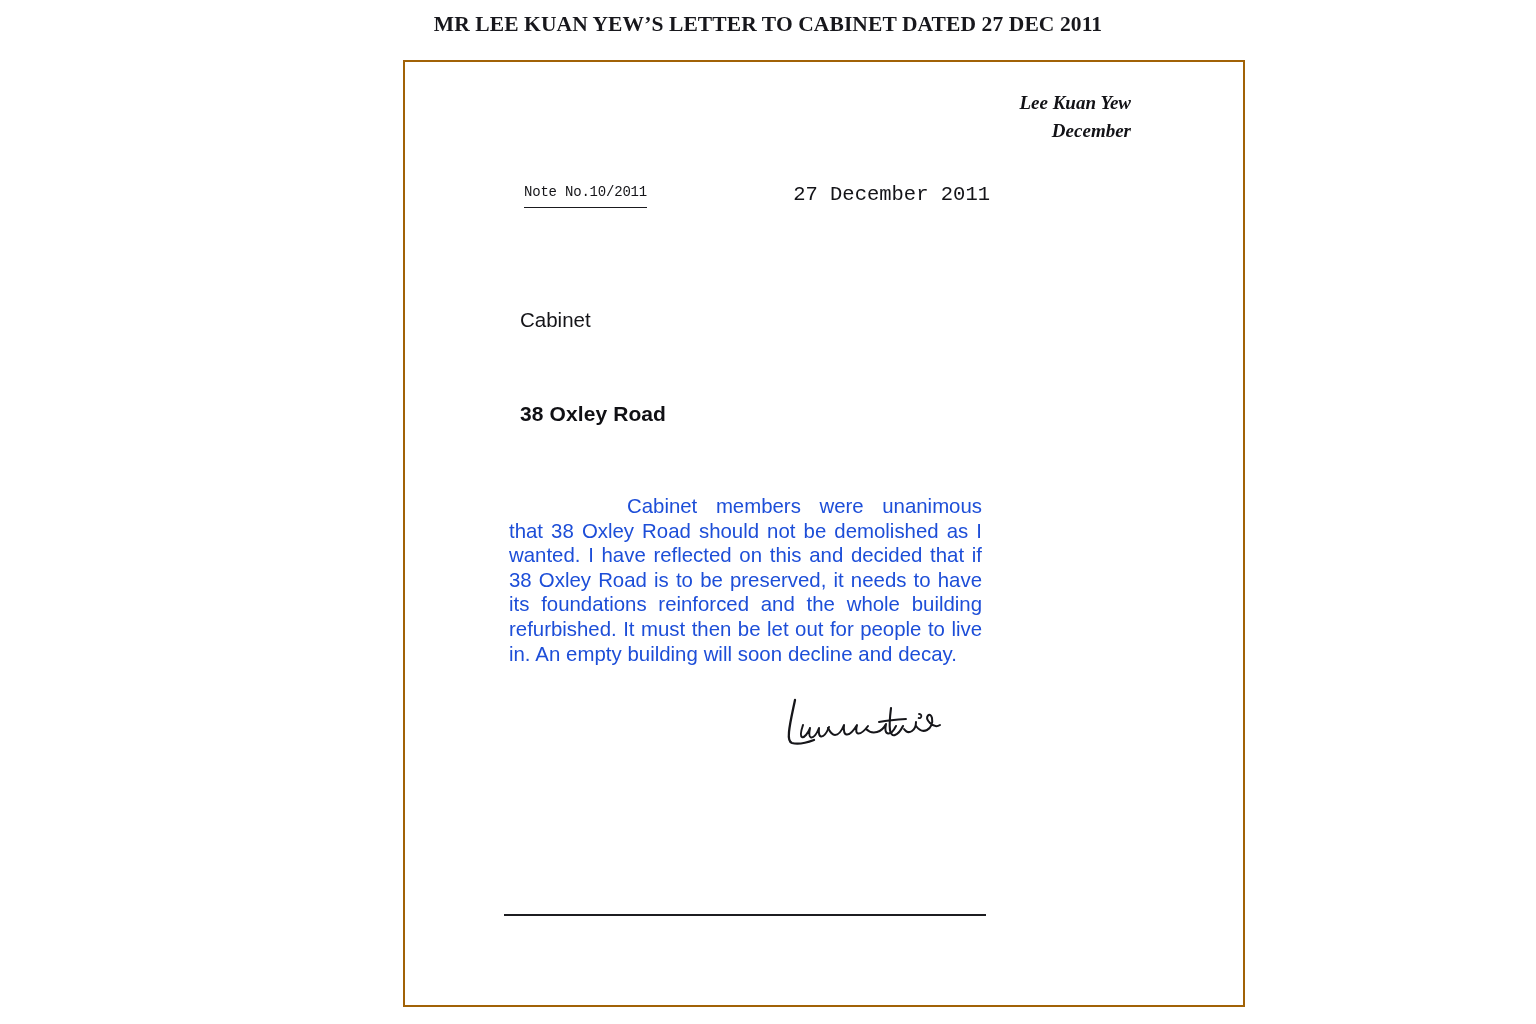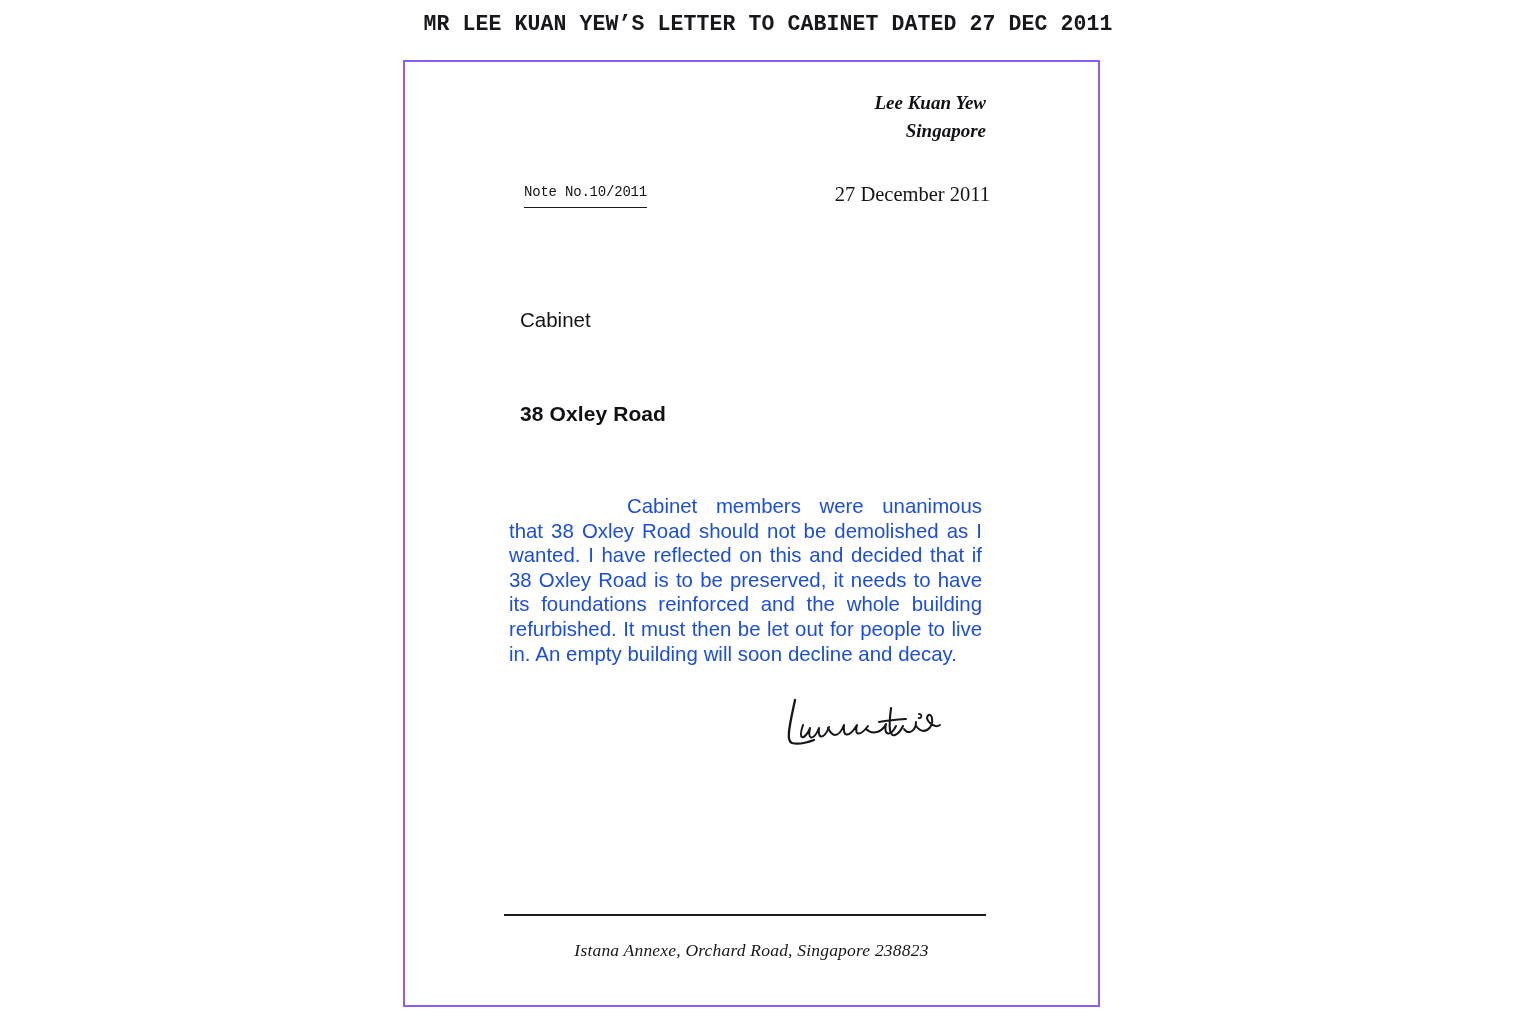--- a/index.html
+++ b/index.html
@@ -16,37 +16,37 @@
     color: #111111;
   }
 
   
   .doc-headline {
     position: absolute;
     top: 12px;
     left: 0;
     width: 1536px;
     text-align: center;
-    font-family: Liberation Mono, monospace;
+    font-family: Liberation Serif, serif;
     font-weight: bold;
     font-size: 21.5px;
     letter-spacing: 0.1px;
     color: #17171c;
     white-space: nowrap;
   }
 
   
   .letter-page {
     position: absolute;
     left: 403px;
     top: 60px;
-    width: 697px;
+    width: 842px;
     height: 947px;
     background: #ffffff;
-    border: 2px solid #8b5cf6;
+    border: 2px solid #a16207;
     box-sizing: border-box;
   }
 
   .page-inner {
     position: absolute;
     inset: 0;
   }
 
   
   .letterhead {
@@ -80,21 +80,21 @@
     letter-spacing: -0.2px;
     color: #141418;
     padding-bottom: 7px;
     border-bottom: 1.6px solid #1a1a1e;
     white-space: nowrap;
   }
   .letter-date {
     position: absolute;
     right: 0;
     top: -1px;
-    font-family: Liberation Serif, serif;
+    font-family: Liberation Mono, monospace;
     font-size: 20.5px;
     color: #141418;
     white-space: nowrap;
   }
 
   
   .addressee {
     position: absolute;
     left: 115px;
     top: 246px;
@@ -165,21 +165,21 @@
 </head>
 <body>
 
 <div class="doc-headline">MR LEE KUAN YEW’S LETTER TO CABINET DATED 27 DEC 2011</div>
 
 <div class="letter-page">
   <div class="page-inner">
 
     <div class="letterhead">
       <div>Lee Kuan Yew</div>
-      <div>Singapore</div>
+      <div>December</div>
     </div>
 
     <div class="ref-row">
       <div class="note-no">Note No.10/2011</div>
       <div class="letter-date">27 December 2011</div>
     </div>
 
     <div class="addressee">Cabinet</div>
 
     <div class="subject">38 Oxley Road</div>
@@ -203,16 +203,15 @@
           <path d="M146 22 C147.5 22, 148.5 23, 148.3 24.4 C148.1 25.8, 146.8 26.5, 145.6 26" stroke-width="1.8"></path>
           <path d="M143 34 C146 38, 150 40, 154 38 C158 36, 160 31, 159 26
                    C158.4 23, 156.5 22, 155 23.5 C153.6 25, 154 28, 157 31
                    C160 34, 164 35, 167 33" stroke-width="2"></path>
         </g>
       </svg>
     </div>
 
     <div class="footer-rule"></div>
 
-    <div class="footer-address">Istana Annexe, Orchard Road, Singapore 238823</div>
 
   </div>
 </div>
 
 </body></html>

